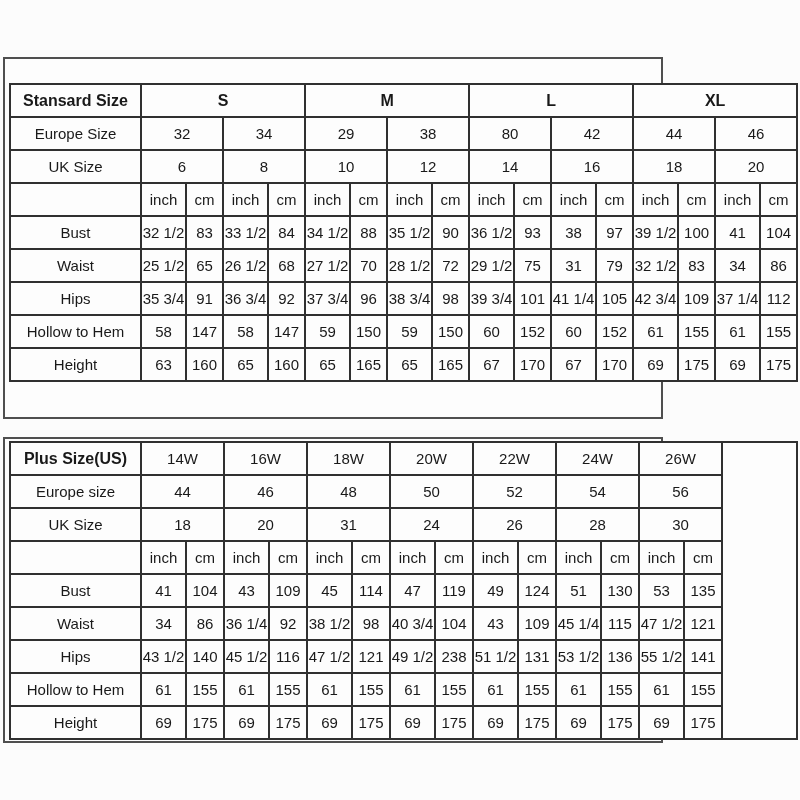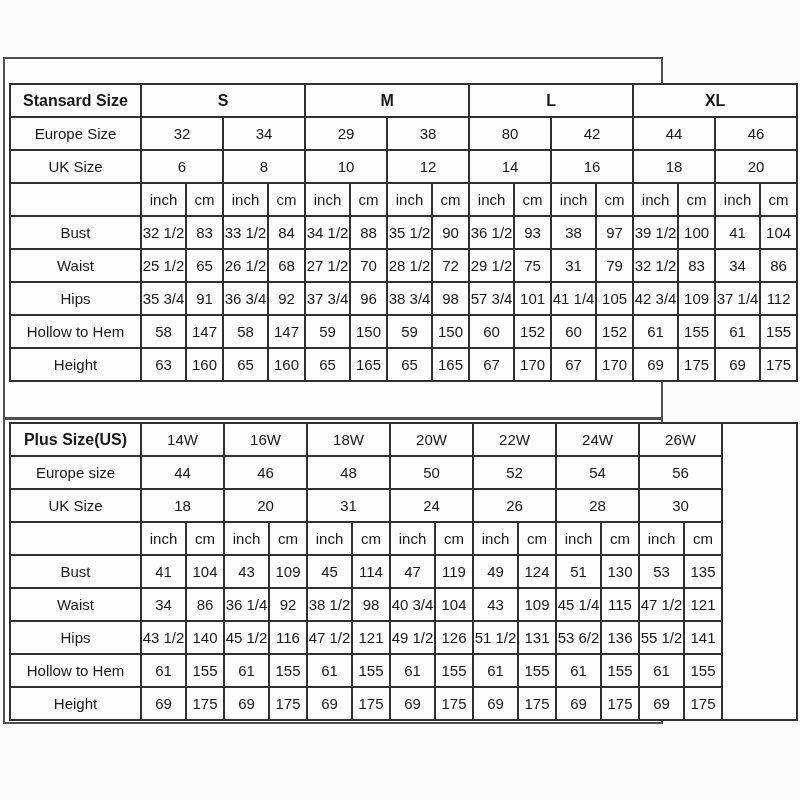--- a/index.html
+++ b/index.html
@@ -14,21 +14,21 @@
   }
   .block {
     position: absolute;
     left: 3px;
     box-sizing: border-box;
     width: 660px;
     border: 2px solid #4f4f4f;
     background: #fdfdfd;
   }
   #std-block  { top: 57px;  height: 362px; }
-  #plus-block { top: 418px; height: 306px; }
+  #plus-block { top: 437px; height: 306px; }
   table.sizing-table {
     border-collapse: collapse;
     table-layout: fixed;
     width: 787px;
     background: #fdfdfd;
   }
   #std-block  table.sizing-table { margin: 24px 0 0 4px; }
   #plus-block table.sizing-table { margin: 2px 0 0 4px; }
   td, th {
     border: 2px solid #303030;
@@ -161,21 +161,21 @@
           <tr>
             <th>Hips</th>
             <td>35 3/4</td>
             <td>91</td>
             <td>36 3/4</td>
             <td>92</td>
             <td>37 3/4</td>
             <td>96</td>
             <td>38 3/4</td>
             <td>98</td>
-            <td>57 3/4</td>
+            <td>39 3/4</td>
             <td>101</td>
             <td>41 1/4</td>
             <td>105</td>
             <td>42 3/4</td>
             <td>109</td>
             <td>37 1/4</td>
             <td>112</td>
           </tr>
           <tr>
             <th>Hollow to Hem</th>
@@ -324,24 +324,24 @@
           </tr>
           <tr>
             <th>Hips</th>
             <td>43 1/2</td>
             <td>140</td>
             <td>45 1/2</td>
             <td>116</td>
             <td>47 1/2</td>
             <td>121</td>
             <td>49 1/2</td>
-            <td>126</td>
+            <td>238</td>
             <td>51 1/2</td>
             <td>131</td>
-            <td>53 6/2</td>
+            <td>53 1/2</td>
             <td>136</td>
             <td>55 1/2</td>
             <td>141</td>
           </tr>
           <tr>
             <th>Hollow to Hem</th>
             <td>61</td>
             <td>155</td>
             <td>61</td>
             <td>155</td>

